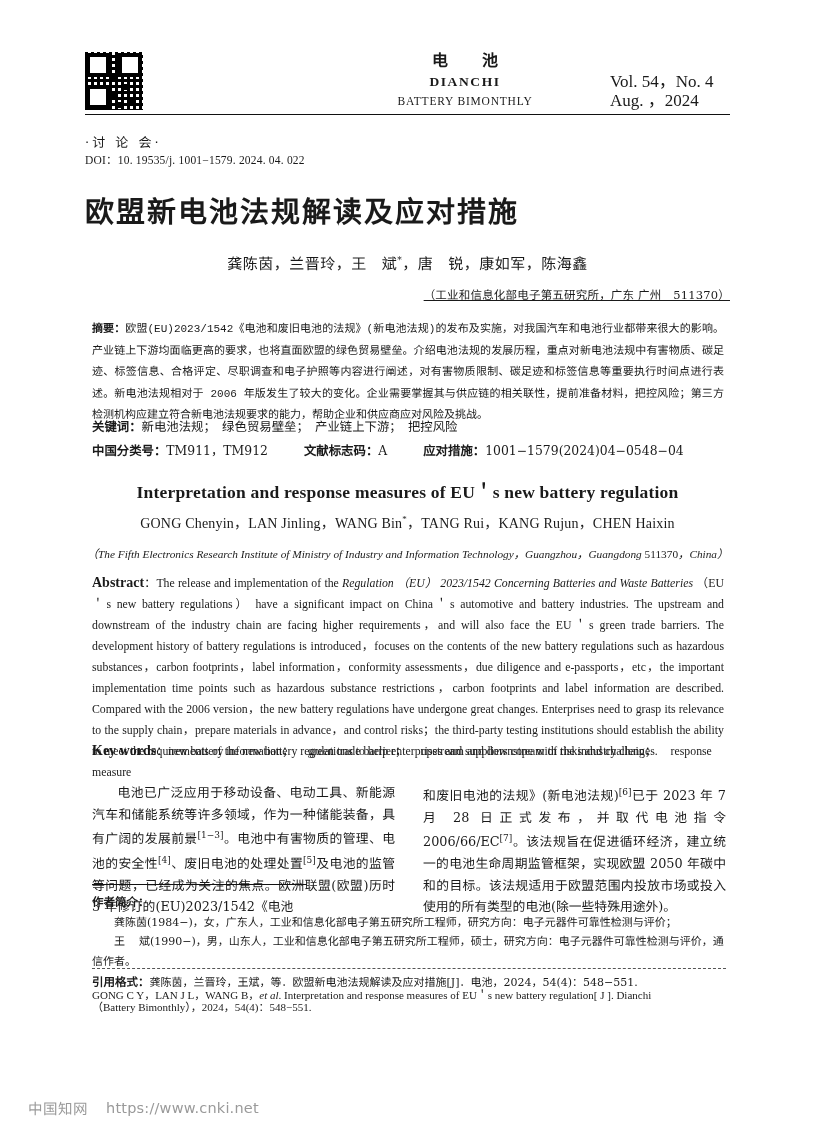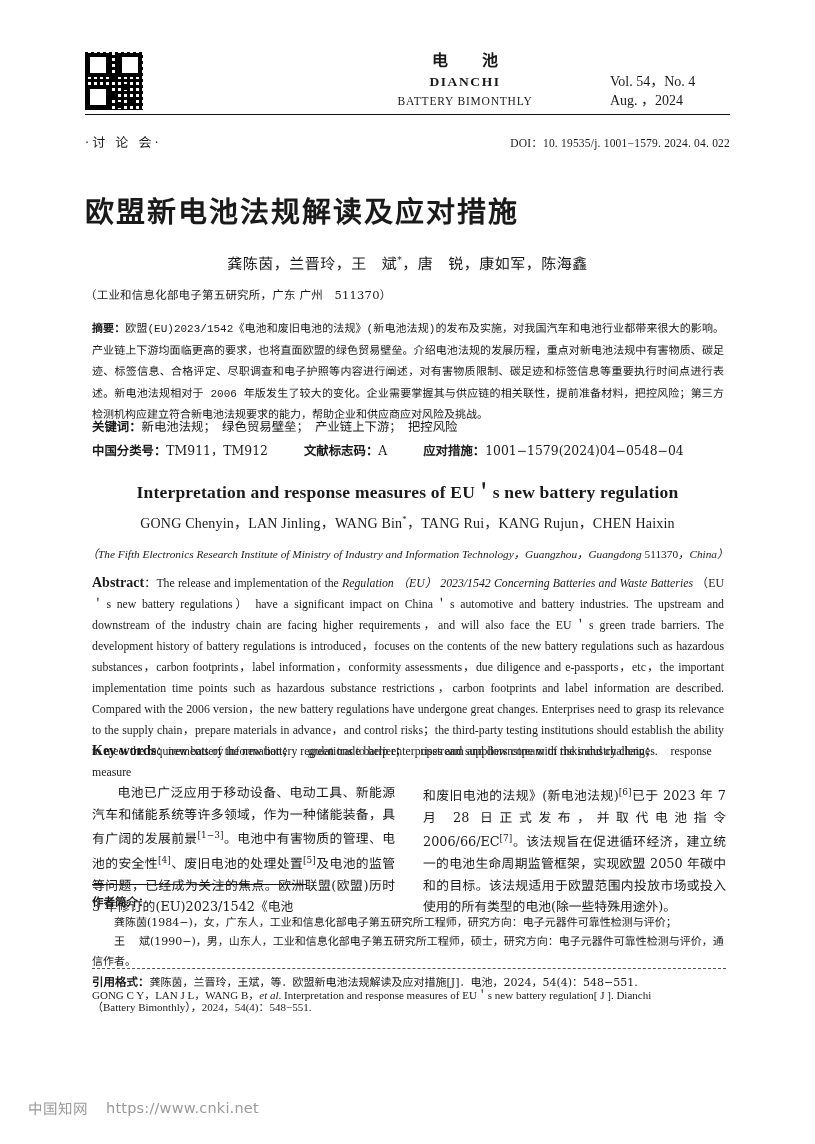--- a/index.html
+++ b/index.html
@@ -108,21 +108,21 @@
     letter-spacing: .8px;
     line-height: 18px;
   }
 
   .right-block {
     position: absolute;
     right: 0;
     top: 22px;
     text-align: left;
     font-family: "Liberation Serif", serif;
-    font-size: 14px;
+    font-size: 17px;
     line-height: 19px;
     width: 120px;
   }
 
   .rule-thick {
     position: absolute;
     left: 85px;
     top: 114px;
     width: 645px;
     height: 0;
@@ -131,20 +131,21 @@
 
   
   .meta-row {
     position: absolute;
     left: 85px;
     top: 132px;
     width: 645px;
     display: flex;
     justify-content: space-between;
     align-items: baseline;
+    flex-direction: column;
   }
   .col-name {
     font-family: "DejaVu Sans", "Liberation Sans", sans-serif;
     font-size: 13px;
     letter-spacing: 3px;
   }
   .doi {
     font-family: "Liberation Serif", serif;
     font-size: 11.5px;
     letter-spacing: .2px;
@@ -173,24 +174,25 @@
     letter-spacing: .5px;
   }
   .cn-authors .wide { display: inline-block; width: 15px; }
   .sup { font-size: 9px; vertical-align: super; }
 
   .cn-affil {
     position: absolute;
     left: 85px;
     top: 286px;
     width: 645px;
-    text-align: left;
+    text-align: right;
     font-family: "DejaVu Serif", "Liberation Serif", serif;
     font-size: 11.5px;
     letter-spacing: .2px;
+    text-decoration: underline;
   }
 
   
   .cn-abstract {
     position: absolute;
     left: 92px;
     top: 319px;
     width: 632px;
     font-family: Liberation Mono, monospace;
     font-size: 11px;

